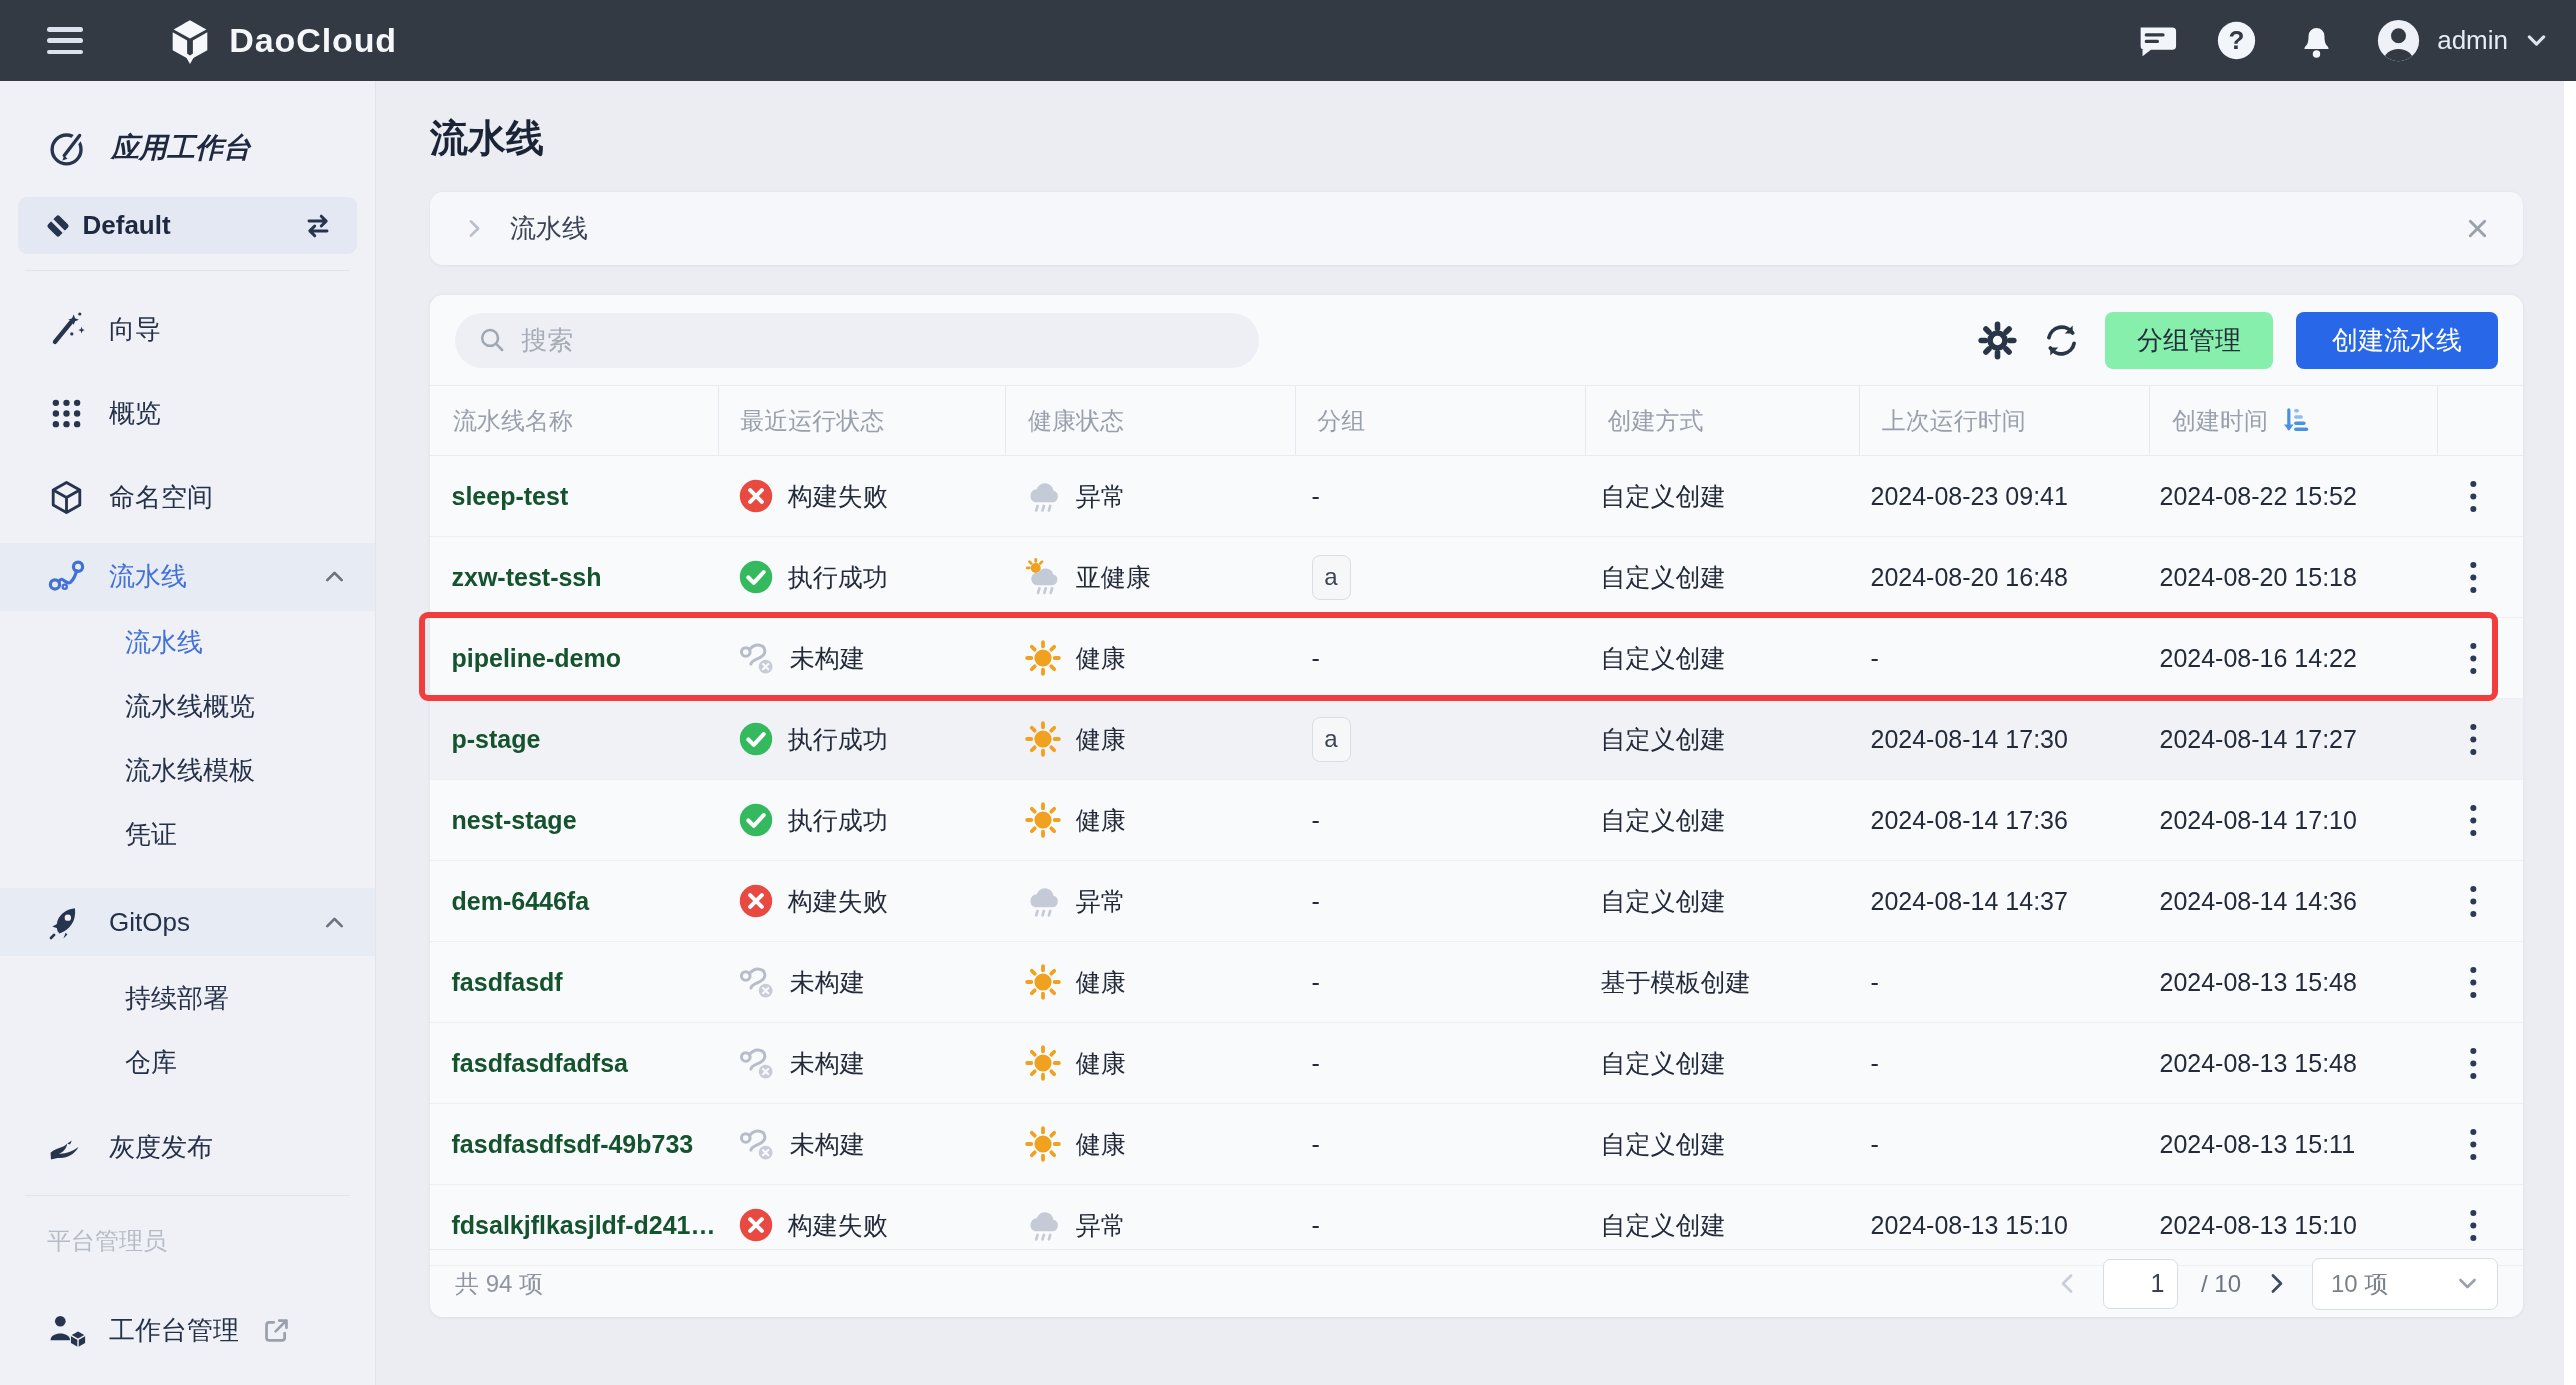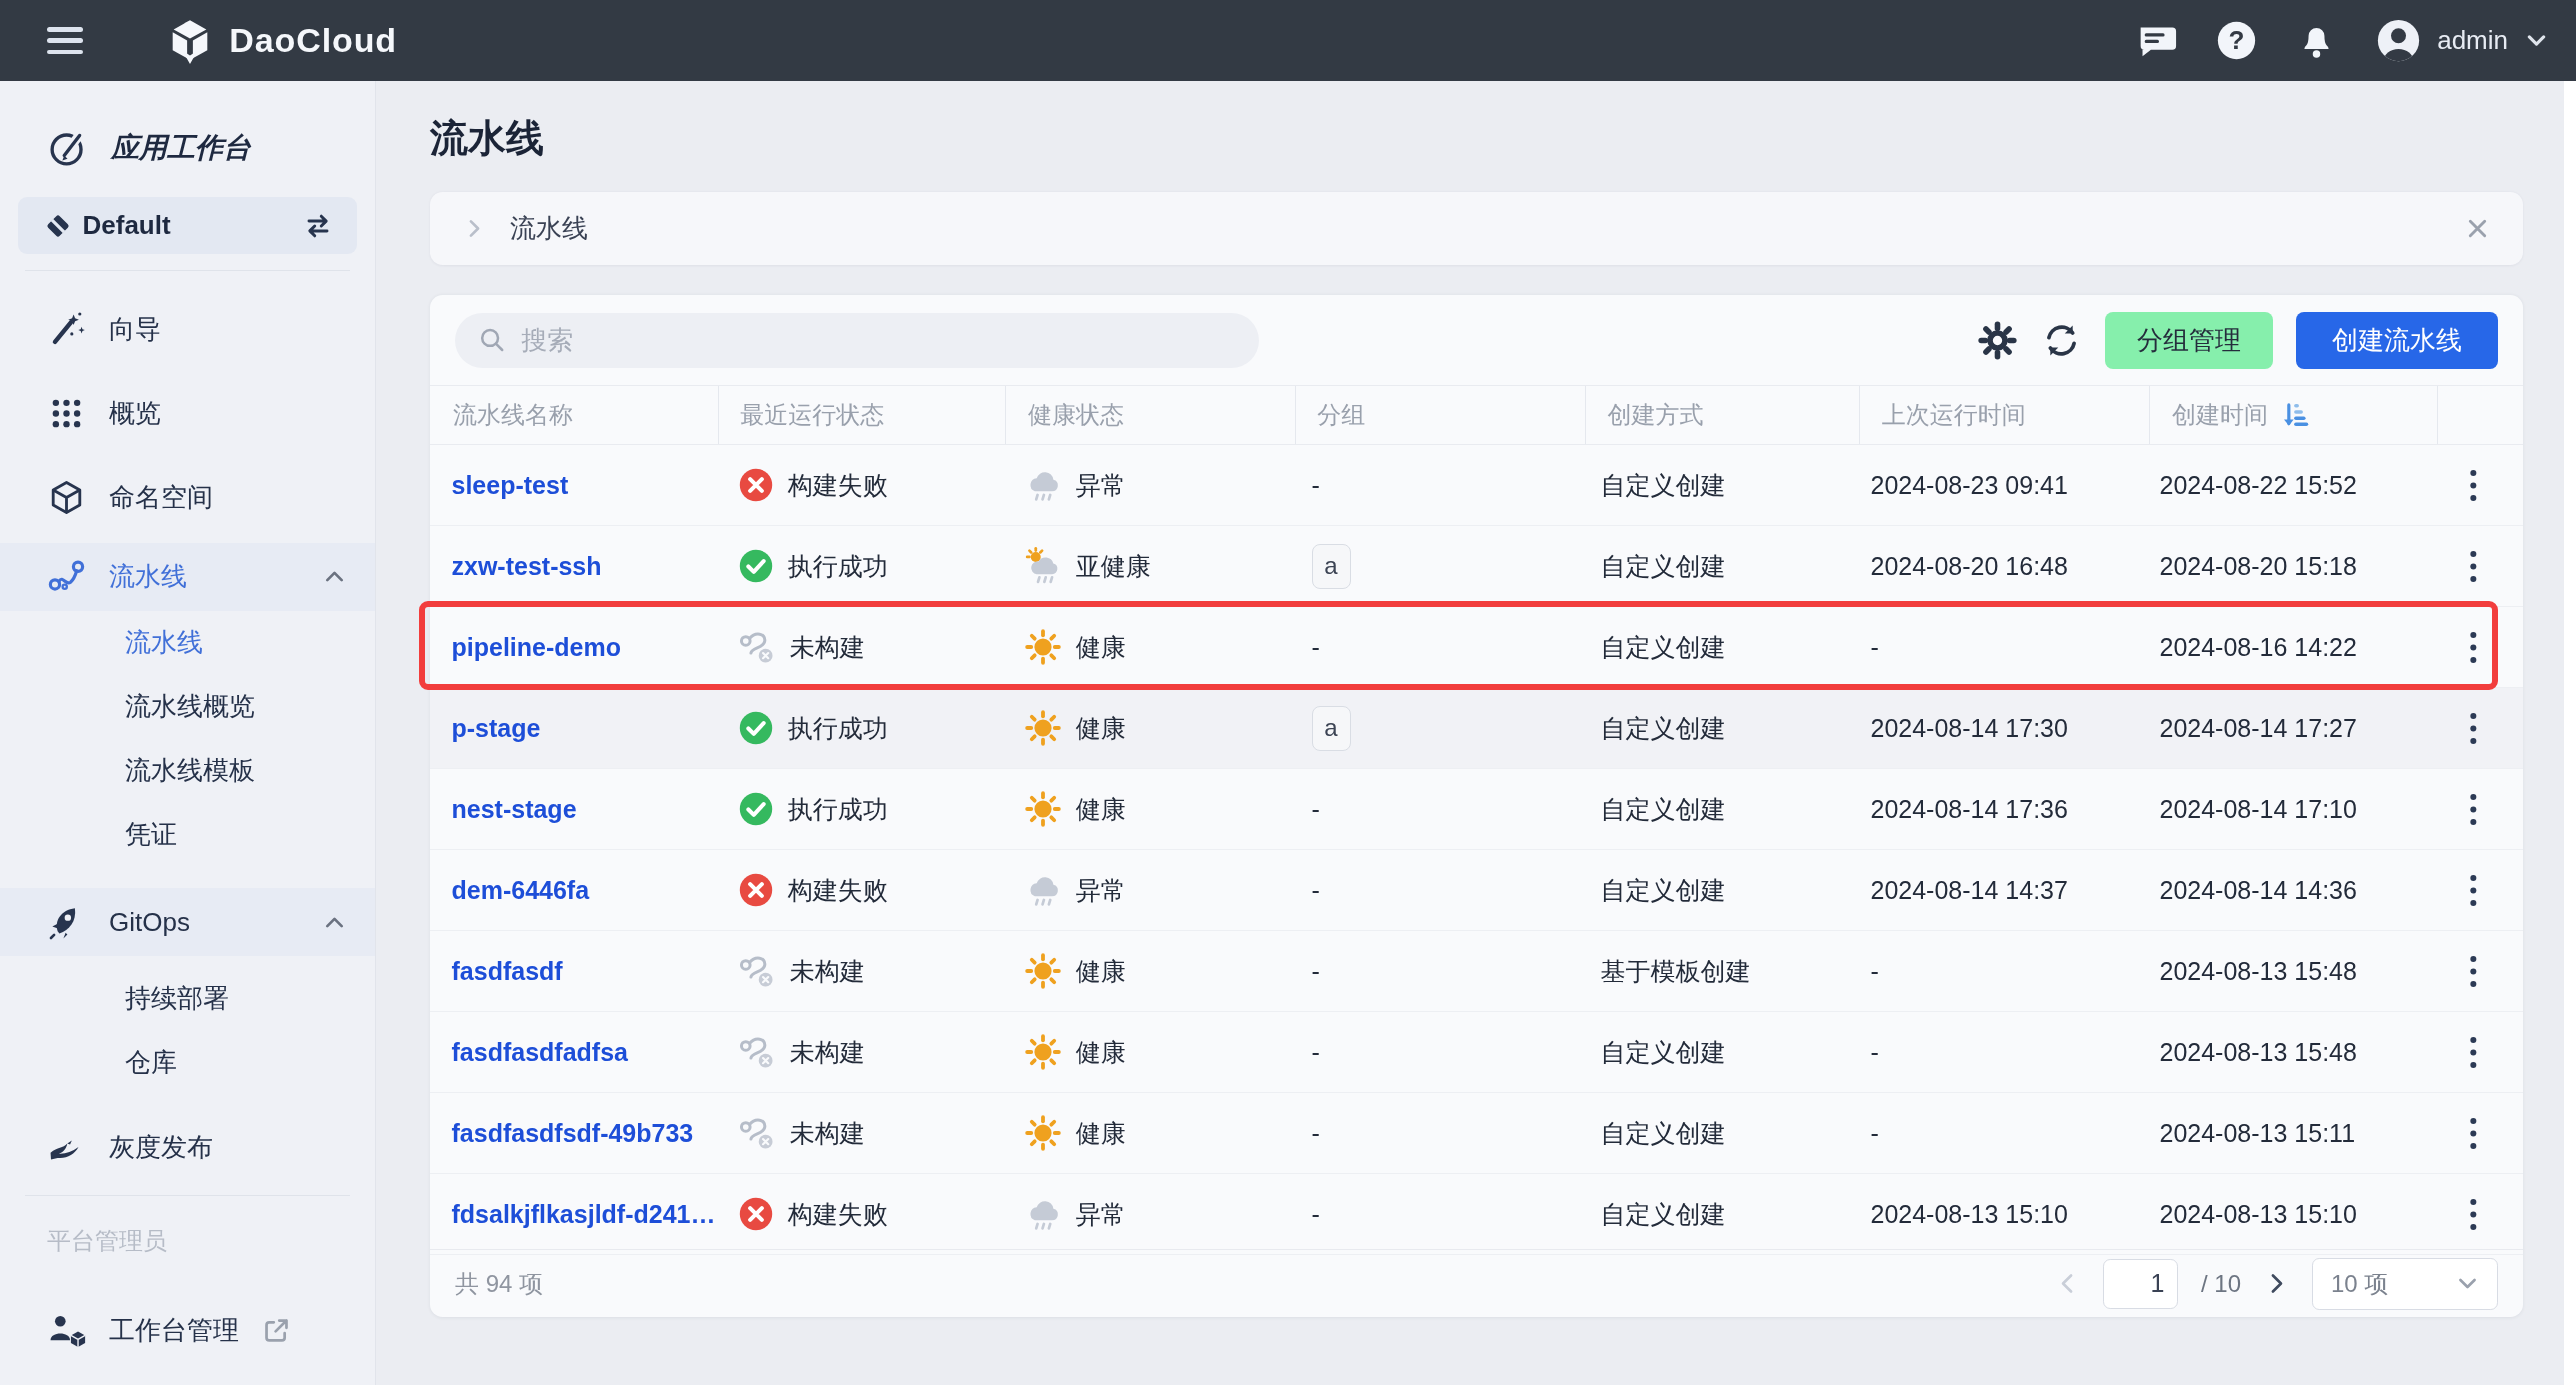--- a/index.html
+++ b/index.html
@@ -55,35 +55,35 @@
   .search-pill input{border:none;outline:none;background:transparent;font-size:26px;color:#3a4254;width:100%;
                      font-family:inherit;}
   .search-pill input::placeholder{color:#a6acb8;}
   .toolbar .grow{flex:1;}
   .btn{display:flex;align-items:center;justify-content:center;height:57px;border-radius:8px;font-size:26px;
        cursor:pointer;white-space:nowrap;}
   .btn.secondary{background:#86efac;color:#252d3c;padding:0 32px;}
   .btn.primary{background:#2767e8;color:#ffffff;padding:0 36px;}
 
   
-  .thead{display:flex;height:60px;align-items:stretch;border-top:0.9px solid #e9ebf0;border-bottom:0.9px solid #e9ebf0;gap:44px;}
+  .thead{display:flex;height:71px;align-items:stretch;border-top:0.9px solid #e9ebf0;border-bottom:0.9px solid #e9ebf0;gap:44px;}
   .th{display:flex;align-items:center;font-size:24px;color:#99a0ac;padding-left:21.5px;gap:12.5px;}
   .th + .th{border-left:0.9px solid #e5e8ee;}
   .c1{width:286px;padding-left:23px;}
   .c2{width:286px;}
   .c3{width:288px;}
   .c4{width:289px;}
   .c5{width:270px;}
   .c6{width:289px;}
   .c7{width:286px;}
   .c8{width:98px;}
   .row{position:relative;display:flex;height:81px;align-items:center;border-bottom:0.9px solid #edeff3;font-size:25px;}
   .row.shaded{background:#f1f2f6;}
   .cell{display:flex;align-items:center;padding-left:21.5px;gap:14.3px;overflow:hidden;}
-  .cell.name{font-weight:bold;color:#1d4ed8;}
+  .cell.name{font-weight:bold;color:#14532d;}
   .cell .ic{display:flex;align-items:center;}
   .group-badge{display:inline-flex;align-items:center;justify-content:center;min-width:39px;height:45px;
                padding:0 9px;border:1.3px solid #d9dde4;border-radius:8px;background:#f6f7f9;color:#3c4454;font-size:24px;}
   .cell.actions{justify-content:center;padding-left:0;cursor:pointer;}
   .row-highlight{position:absolute;left:-10.7px;right:25px;top:-6.3px;bottom:-2.7px;border:6.3px solid #f23d3d;
                  border-radius:9px;pointer-events:none;z-index:6;}
 
   
   .tfoot{position:absolute;left:0;bottom:0;width:100%;height:68px;border-top:0.9px solid #e8eaef;
          display:flex;align-items:center;padding:0 25px;font-size:24px;color:#8f95a0;}

